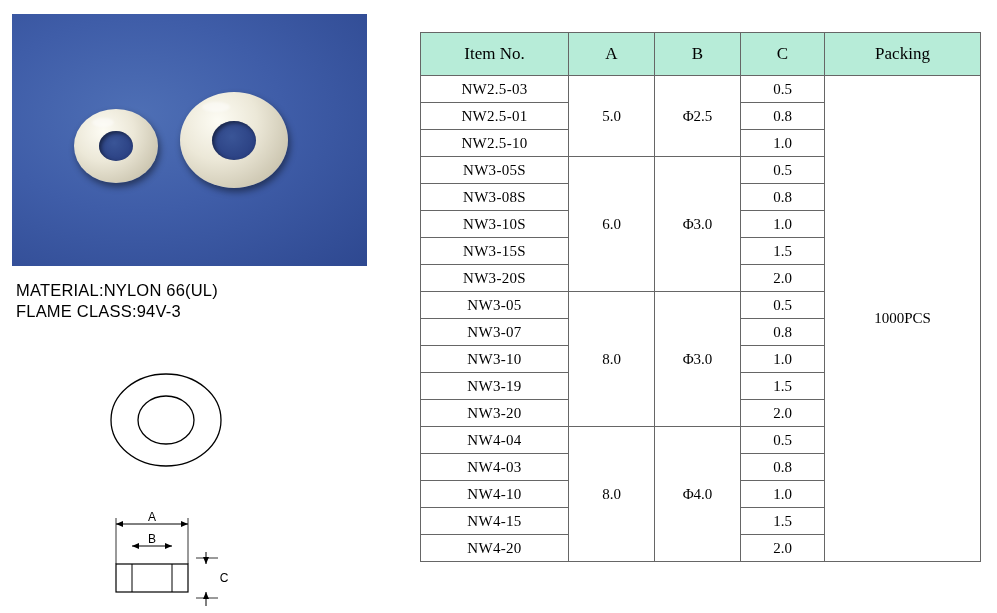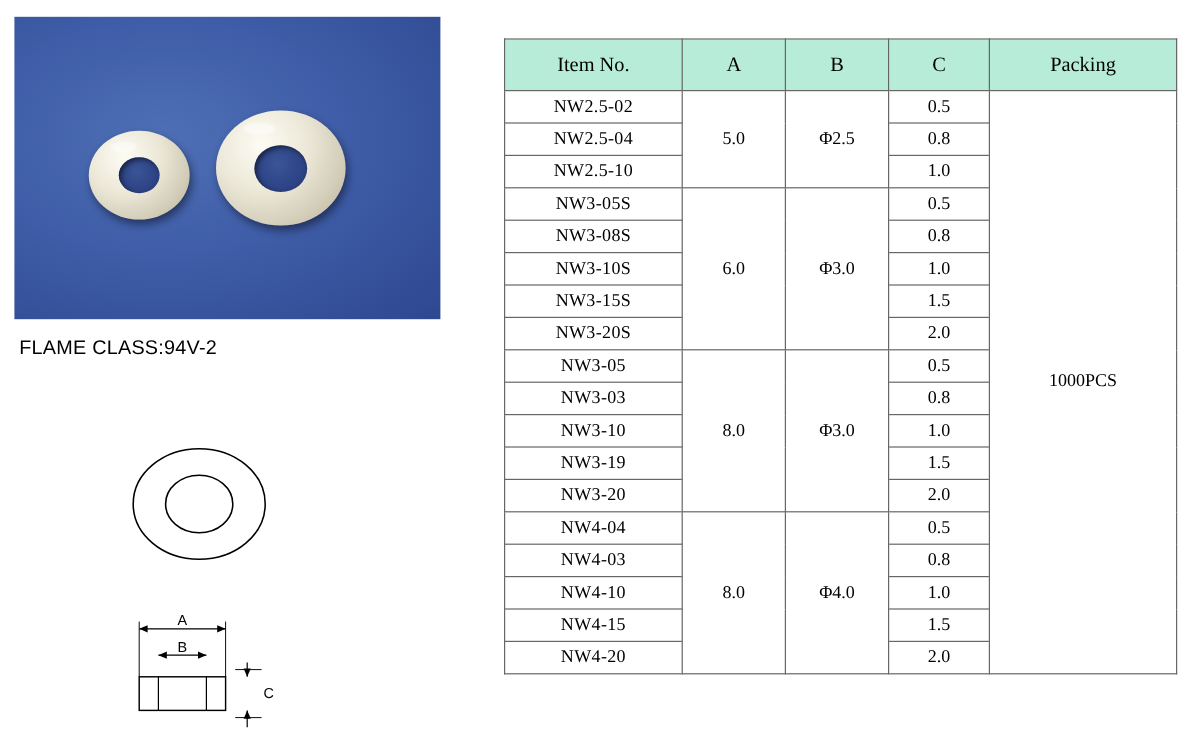--- a/index.html
+++ b/index.html
@@ -174,21 +174,22 @@
       <div class="hole"></div>
     </div>
     <div class="washer-photo" id="washer-photo-large">
       <div class="hole"></div>
     </div>
     <div class="photo-gloss" style="left:80px; top:104px; width:22px; height:9px;"></div>
     <div class="photo-gloss" style="left:190px; top:88px; width:28px; height:10px;"></div>
   </div>
 
   <div id="material-spec">
-    <div>FLAME CLASS:94V-2</div>
+    <div>MATERIAL:NYLON 66(UL)</div>
+    <div>FLAME CLASS:94V-3</div>
   </div>
 
   <svg id="ring-drawing" viewBox="0 0 116 100">
     <ellipse cx="58" cy="50" rx="55" ry="46" fill="none" stroke="#000" stroke-width="1.3"></ellipse>
     <ellipse cx="58" cy="50" rx="28" ry="24" fill="none" stroke="#000" stroke-width="1.3"></ellipse>
   </svg>
 
   <svg id="side-view-drawing" viewBox="0 0 180 110">
 
     <line x1="20" y1="16" x2="92" y2="16" stroke="#000" stroke-width="1"></line>
@@ -233,28 +234,28 @@
       <tr>
         <th>Item No.</th>
         <th>A</th>
         <th>B</th>
         <th>C</th>
         <th>Packing</th>
       </tr>
     </thead>
     <tbody id="spec-table-body">
         <tr>
-          <td class="item-cell">NW2.5-02</td>
+          <td class="item-cell">NW2.5-03</td>
           <td rowspan="3" class="">5.0</td>
           <td rowspan="3" class="">Φ2.5</td>
           <td class="">0.5</td>
           <td rowspan="18" class="packing-cell">1000PCS</td>
         </tr>
         <tr>
-          <td class="item-cell shade">NW2.5-04</td>
+          <td class="item-cell shade">NW2.5-01</td>
           <td class="shade">0.8</td>
         </tr>
         <tr>
           <td class="item-cell">NW2.5-10</td>
           <td class="">1.0</td>
         </tr>
         <tr>
           <td class="item-cell shade">NW3-05S</td>
           <td rowspan="5" class="merge-shade">6.0</td>
           <td rowspan="5" class="merge-shade">Φ3.0</td>
@@ -276,21 +277,21 @@
           <td class="item-cell shade">NW3-20S</td>
           <td class="shade">2.0</td>
         </tr>
         <tr>
           <td class="item-cell">NW3-05</td>
           <td rowspan="5" class="merge-shade">8.0</td>
           <td rowspan="5" class="merge-shade">Φ3.0</td>
           <td class="">0.5</td>
         </tr>
         <tr>
-          <td class="item-cell shade">NW3-03</td>
+          <td class="item-cell shade">NW3-07</td>
           <td class="shade">0.8</td>
         </tr>
         <tr>
           <td class="item-cell">NW3-10</td>
           <td class="">1.0</td>
         </tr>
         <tr>
           <td class="item-cell shade">NW3-19</td>
           <td class="shade">1.5</td>
         </tr>

